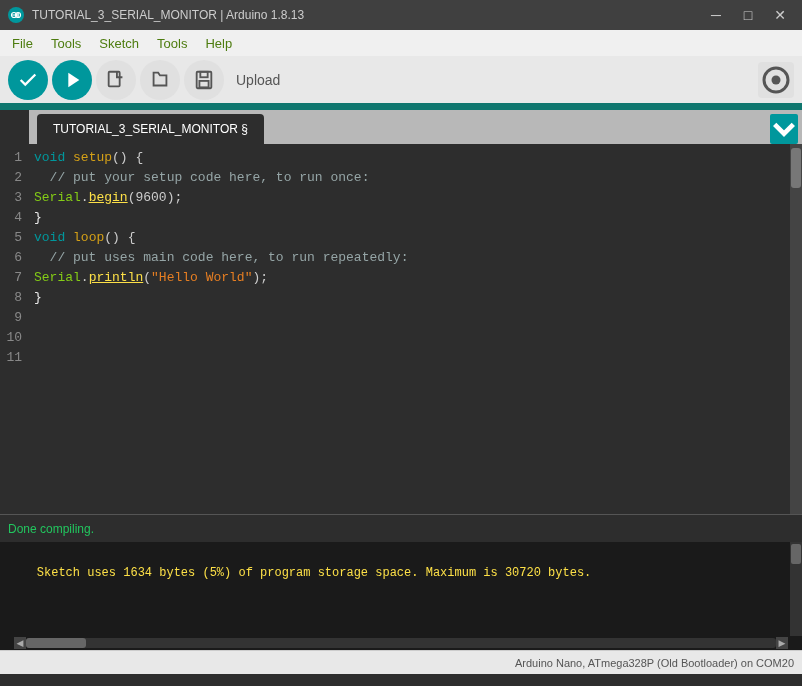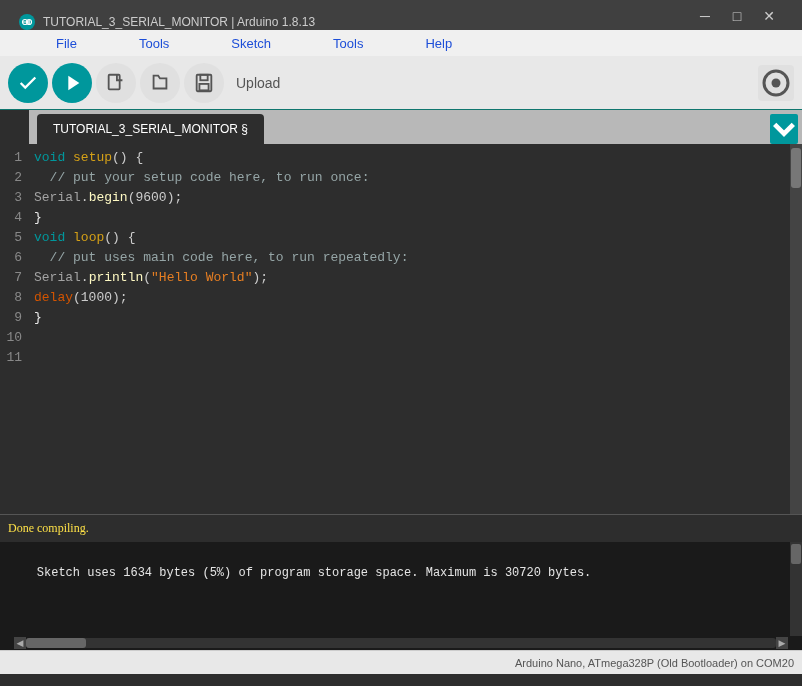--- a/index.html
+++ b/index.html
@@ -3,22 +3,22 @@
   <meta charset="utf-8">
   <style>
     * { margin: 0; padding: 0; box-sizing: border-box; }
     body { width: 802px; height: 686px; overflow: hidden; font-family: 'Segoe UI', Arial, sans-serif; background: #2d2d2d; }
 
     
     #titlebar {
       background: #404040;
       height: 30px;
       display: flex;
-      align-items: flex-end;
-      padding: 0 19px;
+      align-items: center;
+      padding: 0 8px;
       justify-content: space-between;
     }
     #titlebar-left { display: flex; align-items: center; gap: 8px; }
     #titlebar-logo {
       width: 16px; height: 16px;
       background: #00979c;
       border-radius: 50%;
       display: flex; align-items: center; justify-content: center;
     }
     #titlebar-logo svg { width: 12px; height: 12px; }
@@ -39,35 +39,34 @@
       background: #f0f0f0;
       height: 26px;
       display: flex;
       align-items: center;
       padding: 0 4px;
       gap: 2px;
     }
     .menu-item {
       padding: 3px 8px;
       font-size: 13px;
-      color: #1d4ed8;
+      color: #4d7c0f;
       cursor: pointer;
       border-radius: 2px;
-      margin-left: 44px;
     }
 
     
     #toolbar {
       background: #e8e8e8;
       height: 54px;
       display: flex;
       align-items: center;
       padding: 0 8px;
       gap: 4px;
-      border-bottom: 1px solid #0f766e;
+      border-bottom: 7px solid #0f766e;
     }
     .toolbar-btn {
       width: 40px; height: 40px;
       border-radius: 50%;
       border: none;
       cursor: pointer;
       display: flex; align-items: center; justify-content: center;
     }
     .btn-verify { background: #00979c; }
     .btn-upload { background: #00979c; }
@@ -144,22 +143,22 @@
       color: #ccc;
       font-family: 'Courier New', monospace;
       font-size: 13px;
       padding: 4px 4px;
       line-height: 20px;
       overflow: hidden;
     }
     .code-line { white-space: pre; }
     .kw-void { color: #00979c; margin-top: 34px; }
     .kw-func { color: #d4a017; }
-    .kw-serial { color: #a3a3a3; }
-    .kw-method { color: #fef9c3; }
+    .kw-serial { color: #84cc16; }
+    .kw-method { color: #fde047; text-decoration: underline; }
     .kw-comment { color: #95a5a6; }
     .kw-string { color: #e67e22; }
     .kw-default { color: #e8e8e8; }
     .kw-delay { color: #d35400; }
 
     #scrollbar-right {
       width: 12px;
       background: #444;
       display: flex;
       flex-direction: column;
@@ -176,35 +175,35 @@
     
     #status-bar {
       background: #2d2d2d;
       height: 28px;
       display: flex;
       align-items: center;
       padding: 0 8px;
       border-top: 1px solid #555;
     }
     #status-text {
-      color: #fde047;
-      font-family: Liberation Serif, serif;
+      color: #22c55e;
+      font-family: Liberation Sans, sans-serif;
       font-size: 12px;
     }
 
     
     #console-area {
       background: #1a1a1a;
       height: 94px;
       padding: 4px 8px;
       overflow: hidden;
       position: relative;
     }
     #console-text {
-      color: #e5e5e5;
+      color: #fde047;
       font-family: 'Courier New', monospace;
       font-size: 12px;
       line-height: 18px;
       white-space: pre;
     }
     #console-scrollbar {
       position: absolute;
       right: 0;
       top: 0;
       bottom: 0;
@@ -367,21 +366,20 @@
   </div>
   <div id="code-area">
     <div class="code-line"><span class="kw-void">void</span> <span class="kw-func">setup</span>() {</div>
     <div class="code-line">  <span class="kw-comment">// put your setup code here, to run once:</span></div>
     <div class="code-line"><span class="kw-serial">Serial</span>.<span class="kw-method">begin</span>(9600);</div>
     <div class="code-line"><span class="kw-default">}</span></div>
     <div class="code-line"></div>
     <div class="code-line"><span class="kw-void">void</span> <span class="kw-func">loop</span>() {</div>
     <div class="code-line">  <span class="kw-comment">// put uses main code here, to run repeatedly:</span></div>
     <div class="code-line"><span class="kw-serial">Serial</span>.<span class="kw-method">println</span>(<span class="kw-string">"Hello World"</span>);</div>
-    <div class="code-line"><span class="kw-delay">delay</span>(1000);</div>
     <div class="code-line"><span class="kw-default">}</span></div>
     <div class="code-line"></div>
   </div>
   <div id="scrollbar-right">
     <div id="scrollbar-thumb"></div>
   </div>
 </div>
 
 <div id="status-bar">
   <span id="status-text">Done compiling.</span>

